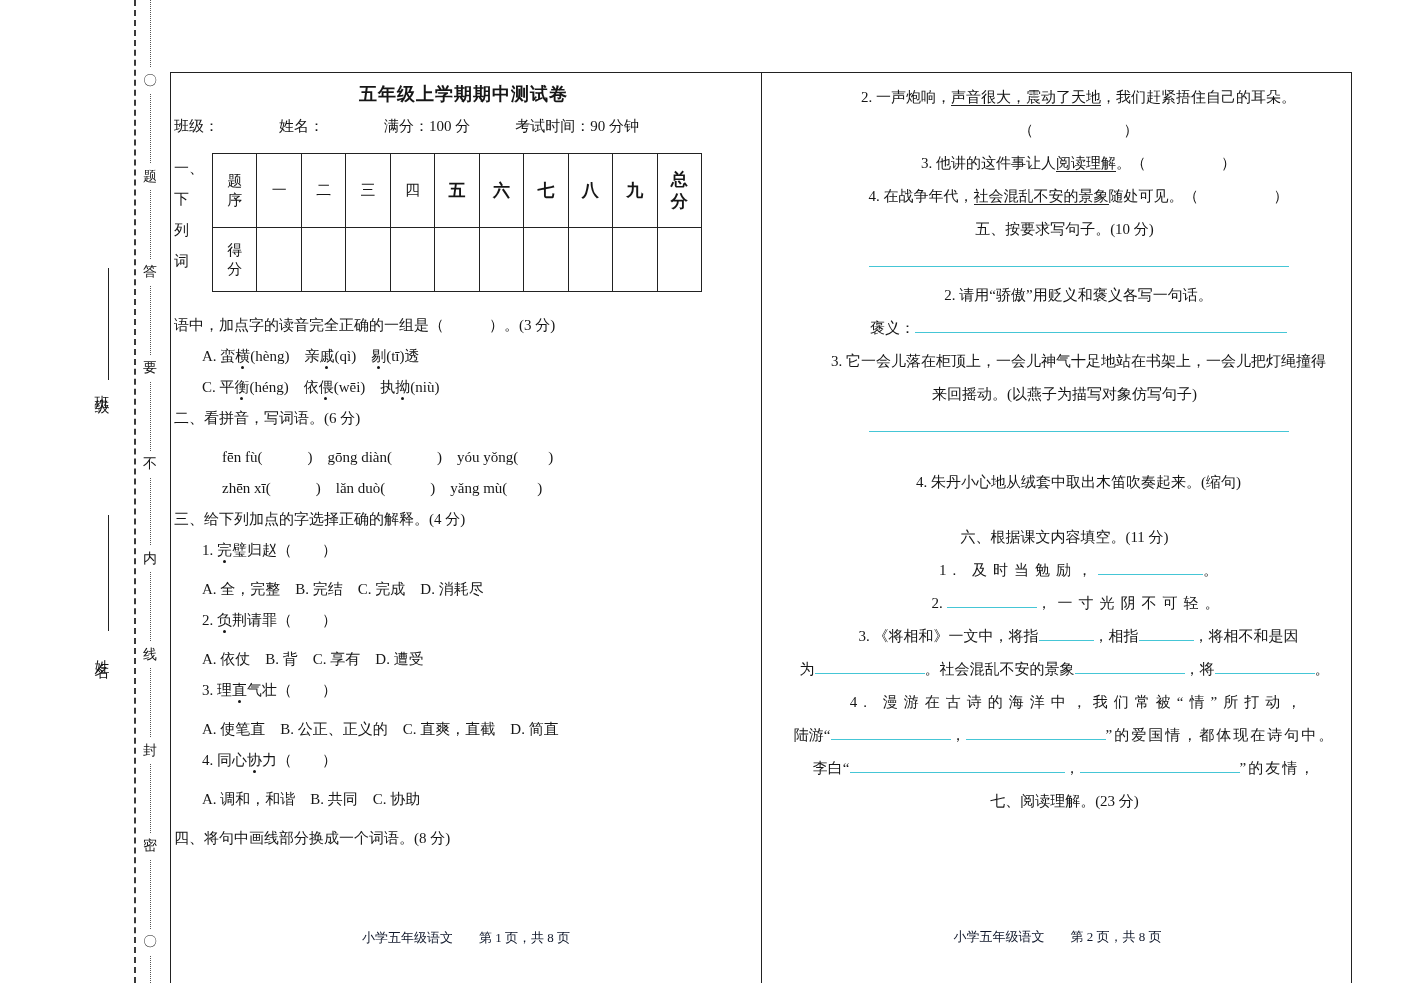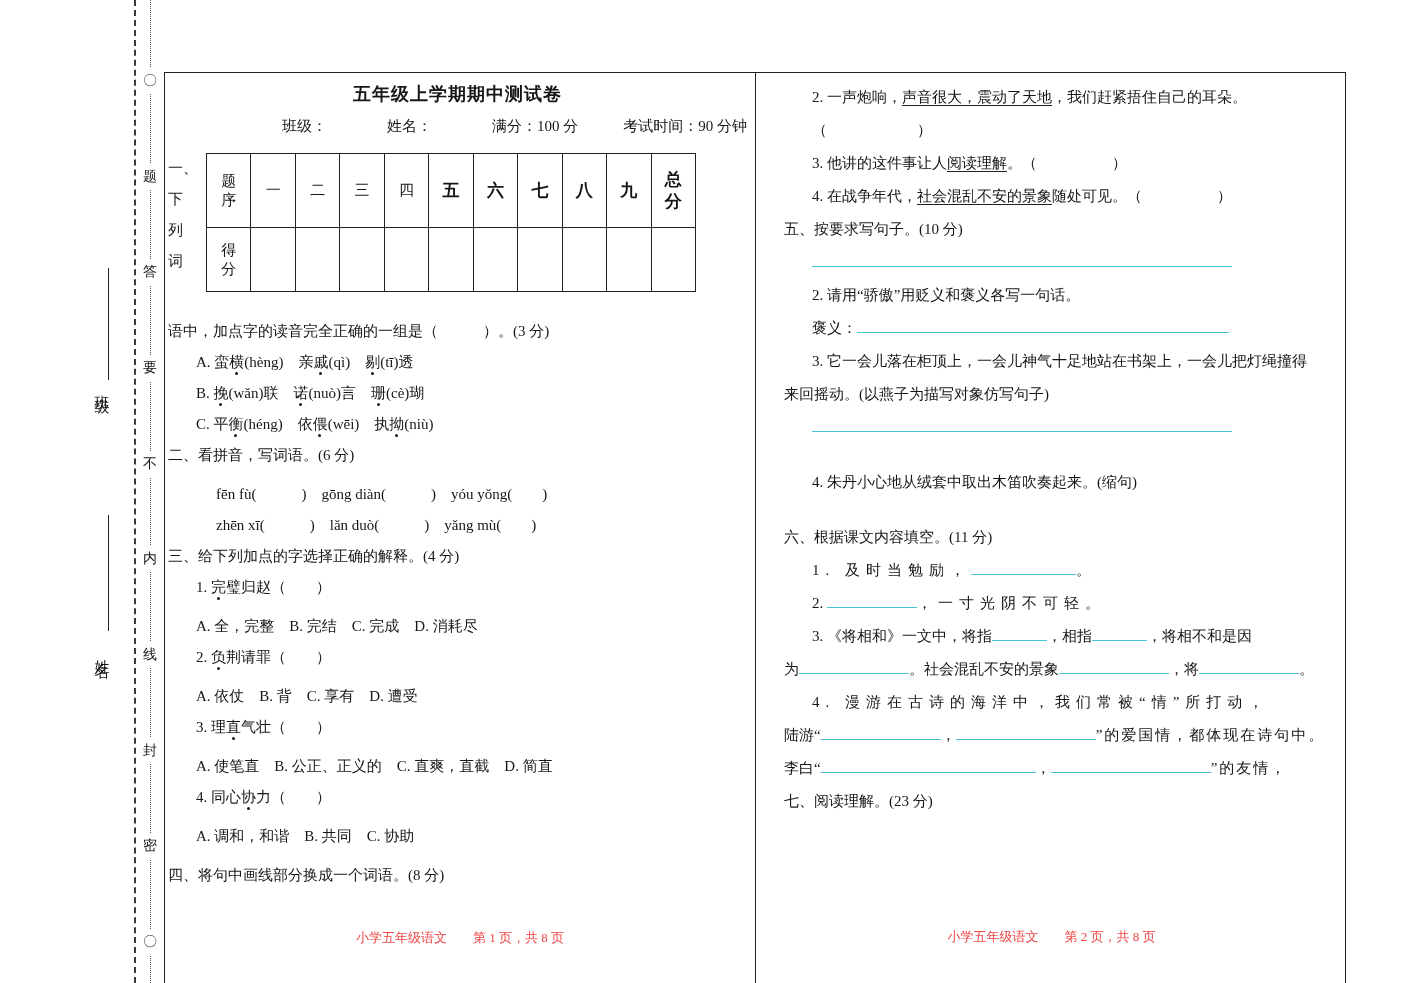--- a/index.html
+++ b/index.html
@@ -14,57 +14,57 @@
   .seal-col::before { content:""; position:absolute; left:50%; top:0; bottom:0; border-left:1px dotted #555; }
   .seal-col span { position:relative; z-index:1; background:#fff; font-size:14px; padding:4px 0; }
   .fill-line { position:absolute; left:108px; width:0; border-left:1.5px solid #222; }
   .fl1 { top:268px; height:112px; }
   .fl2 { top:515px; height:116px; }
   .vlabel { position:absolute; left:92px; writing-mode:vertical-rl; font-size:15px; letter-spacing:4px; }
   .lbl-class { top:383px; }
   .lbl-name  { top:648px; }
 
   
-  .frame { position:absolute; left:164px; top:72px; width:1182px; height:911px;
+  .frame { position:absolute; left:170px; top:72px; width:1182px; height:911px;
            border:1px solid #222; border-bottom:none; }
   .divider { position:absolute; left:590px; top:0; height:100%; width:0; border-left:1px solid #222; }
   .page { position:absolute; top:0; height:100%; font-size:15px; }
   .page1 { left:0; width:590px; padding:6px 8px 0 3px; line-height:31px; }
   .page2 { left:591px; width:591px; padding:8px 14px 0 28px; line-height:33px; }
 
   .title { text-align:center; font-size:18px; font-weight:bold; letter-spacing:1px; margin-top:2px; line-height:26px; }
-  .info  { text-align:right; margin-top:6px; line-height:26px; }
+  .info  { text-align:left; margin-top:6px; line-height:26px; }
 
   .q1-top { display:flex; margin-top:14px; }
   .q1-side { width:38px; flex:none; }
   .q1-side div { height:31px; line-height:31px; }
   .score-table { border-collapse:collapse; table-layout:fixed; width:490px; flex:none; }
   .score-table td { border:1px solid #222; text-align:center; vertical-align:middle;
                     white-space:pre-line; line-height:1.25; font-size:15px; }
   .score-table tr.r1 td { height:74px; }
   .score-table tr.r2 td { height:64px; }
   .score-table td.b { font-weight:bold; font-size:17px; }
 
   .line { min-height:31px; }
-  .page2 .line { min-height:33px; }
+  .page2 .line { min-height:33px;text-align:center; }
   .ml28 { margin-left:28px; }
   .ml32 { margin-left:48px; }
   .gap8  { margin-top:8px; }
-  .gap18 { margin-top:24px; }
+  .gap18 { margin-top:18px; }
   .gap22 { margin-top:22px; }
 
   .dot { position:relative; }
   .dot::after { content:""; position:absolute; left:50%; bottom:-5px; width:3px; height:3px;
                 margin-left:-2px; border-radius:50%; background:#161616; }
   .ul { border-bottom:1px solid #222; }
   .bl { display:inline-block; height:0.95em; border-bottom:1.5px solid #45c6d6; vertical-align:baseline; }
   .spw { letter-spacing:6px; }
   .sp2 { letter-spacing:2px; }
 
-  .footer { position:absolute; bottom:30px; left:0; width:100%; text-align:center; font-size:13px; color:#ef4444; }
+  .footer { position:absolute; bottom:30px; left:0; width:100%; text-align:center; font-size:13px; color:#0f172a; }
 </style>
 </head>
 <body>
 
 <div class="sheet">
 
   <div class="seal-dashed"></div>
   <div class="seal-col">
     <span>〇</span>
     <span>题</span>
@@ -128,21 +128,20 @@
             <td></td>
           </tr>
         </tbody>
           </table>
       </div>
 
       <div class="line gap18">语中，加点字的读音完全正确的一组是（　　　）。(3 分)</div>
 
       <div class="line ml28"><span>A. 蛮</span><span class="dot">横</span><span>(hèng)　亲</span><span class="dot">戚</span><span>(qì)　</span><span class="dot">剔</span><span>(tī)透</span></div>
 
-      <div class="line ml28"><span>B. </span><span class="dot">挽</span><span>(wǎn)联　</span><span class="dot">诺</span><span>(nuò)言　</span><span class="dot">珊</span><span>(cè)瑚</span></div>
 
       <div class="line ml28"><span>C. 平</span><span class="dot">衡</span><span>(héng)　依</span><span class="dot">偎</span><span>(wēi)　执</span><span class="dot">拗</span><span>(niù)</span></div>
 
       <div class="line">二、看拼音，写词语。(6 分)</div>
       <div class="line ml32 gap8">fēn fù(　　　)　gōng diàn(　　　)　yóu yǒng(　　)</div>
       <div class="line ml32">zhēn xī(　　　)　lǎn duò(　　　)　yǎng mù(　　)</div>
 
       <div class="line">三、给下列加点的字选择正确的解释。(4 分)</div>
       <div class="line ml28"><span>1. </span><span class="dot">完</span><span>璧归赵（　　）</span></div>
       <div class="line ml28 gap8">A. 全，完整　B. 完结　C. 完成　D. 消耗尽</div>

